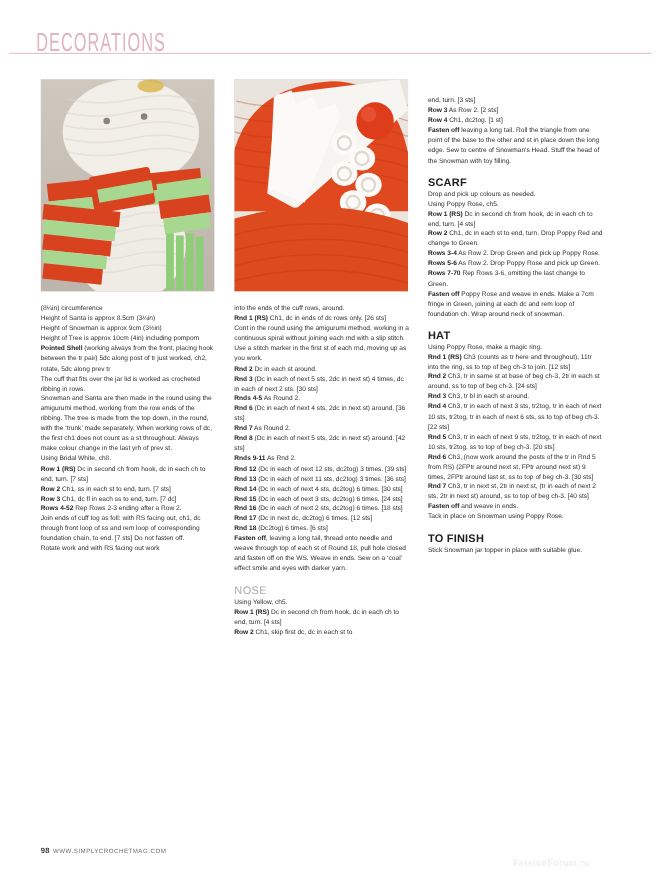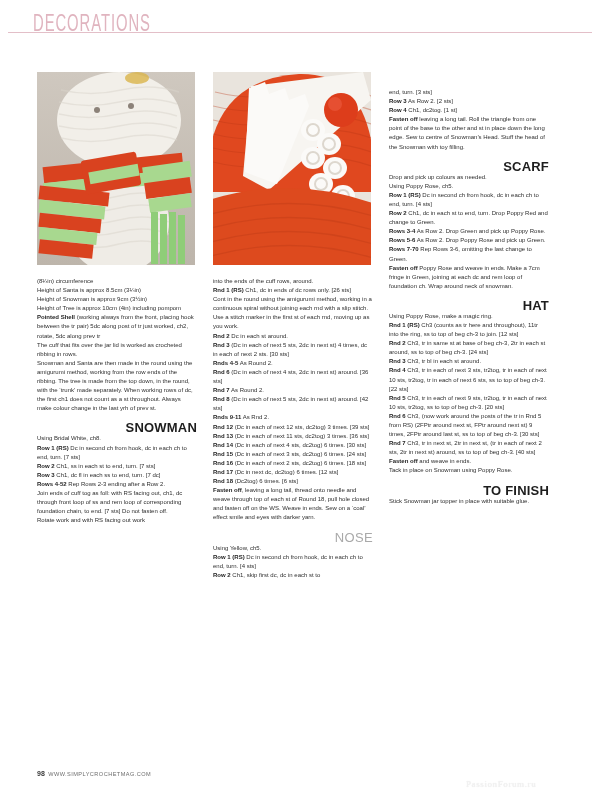--- a/index.html
+++ b/index.html
@@ -19,21 +19,21 @@
     width: 600px;
     height: 800px;
     box-sizing: border-box;
     padding: 0;
   }
 
   
   .header {
     position: absolute;
     left: 0;
-    top: 2px;
+    top: 18px;
     width: 600px;
     height: 34px;
   }
   .header-rule {
     position: absolute;
     left: 8px;
     top: 30px;
     width: 584px;
     height: 1px;
     background: #e3bfc8;
@@ -86,29 +86,28 @@
   #col2 { left: 213px; top: 277px; }
   #col3 { left: 389px; top: 88px;  }
 
   .col p {
     margin: 0 0 0 0;
     font-size: 6.0px;
     line-height: 9.1px;
     color: #2f2f2f;
   }
   .col .sechead {
-    font-size: 13px;
+    font-size: 10px;
     line-height: 12px;
     letter-spacing: 0.35px;
     color: #a9a9a9;
     font-weight: 400;
     margin-top: 9px;
     margin-bottom: 0px;
     text-transform: uppercase;
-    text-align: right;
   }
   .col .sechead.dark {
     color: #1d1d1d;
     font-weight: bold;
     letter-spacing: 0.2px;
   }
   .col b { font-weight: bold; color:#1d1d1d; }
 
   
   .footer {
@@ -258,21 +257,20 @@
   </div>
 
   <div class="col" id="col1">
       <p>(8¼in) circumference</p>
       <p>Height of Santa is approx 8.5cm (3¼in)</p>
       <p>Height of Snowman is approx 9cm (3½in)</p>
       <p>Height of Tree is approx 10cm (4in) including pompom</p>
       <p><b>Pointed Shell</b> (working always from the front, placing hook between the tr pair) 5dc along post of tr just worked, ch2, rotate, 5dc along prev tr</p>
       <p>The cuff that fits over the jar lid is worked as crocheted ribbing in rows.</p>
       <p>Snowman and Santa are then made in the round using the amigurumi method, working from the row ends of the ribbing. The tree is made from the top down, in the round, with the ‘trunk’ made separately. When working rows of dc, the first ch1 does not count as a st throughout. Always make colour change in the last yrh of prev st.</p>
-      <div class="sechead dark">SNOWMAN</div>
       <p>Using Bridal White, ch8.</p>
       <p><b>Row 1 (RS)</b> Dc in second ch from hook, dc in each ch to end, turn. [7 sts]</p>
       <p><b>Row 2</b> Ch1, ss in each st to end, turn. [7 sts]</p>
       <p><b>Row 3</b> Ch1, dc fl in each ss to end, turn. [7 dc]</p>
       <p><b>Rows 4-52</b> Rep Rows 2-3 ending after a Row 2.</p>
       <p>Join ends of cuff tog as foll: with RS facing out, ch1, dc through front loop of ss and rem loop of corresponding foundation chain, to end. [7 sts] Do not fasten off.</p>
       <p>Rotate work and with RS facing out work</p>
     </div>
 
   <div class="col" id="col2">

